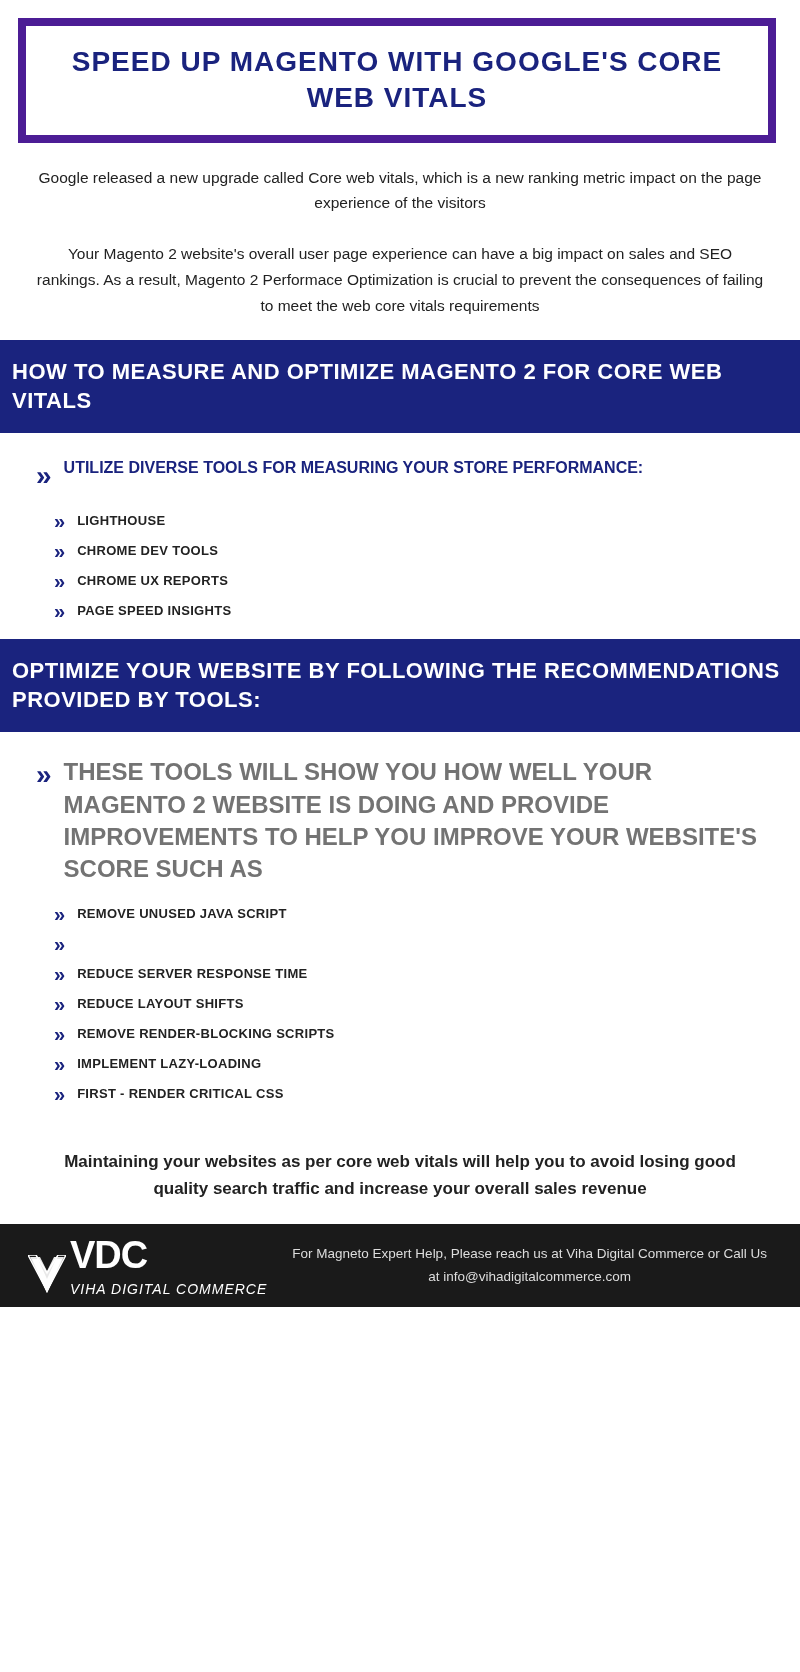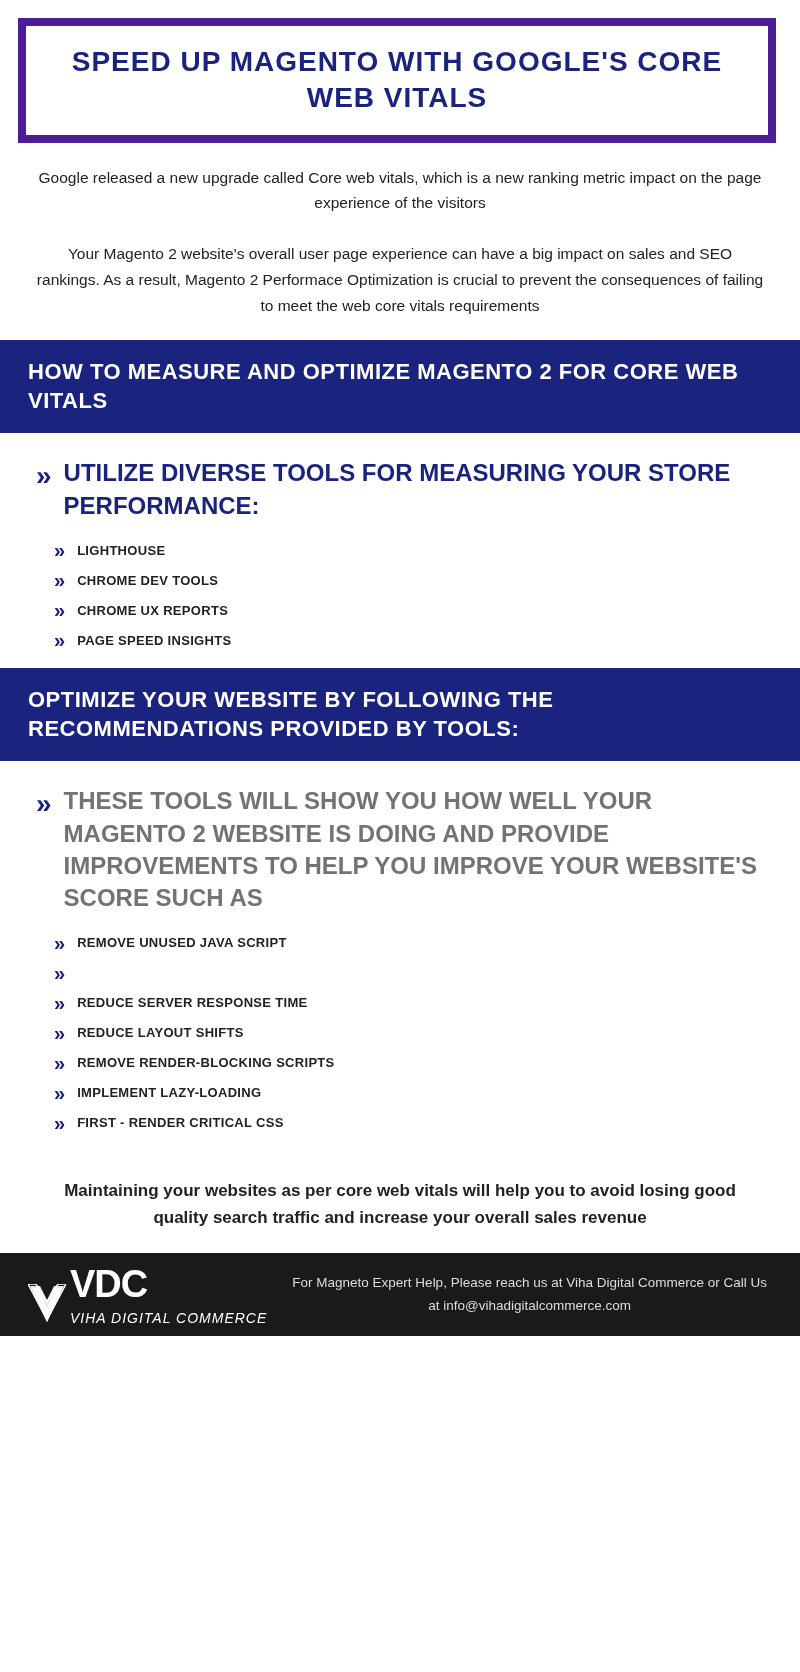--- a/index.html
+++ b/index.html
@@ -32,21 +32,21 @@
       text-align: center;
       color: #222;
       font-size: 15.5px;
       line-height: 1.65;
     }
 
     
     .section-banner {
       background: #1a237e;
       color: #fff;
-      padding: 18px 28px;
+      padding: 18px 12px;
       margin: 0;
     }
     .section-banner-text {
       font-size: 22px;
       font-weight: 900;
       text-transform: uppercase;
       letter-spacing: 0.5px;
       line-height: 1.3;
     }
 
@@ -65,21 +65,21 @@
       color: #1a237e;
       font-size: 28px;
       font-weight: 900;
       margin-right: 12px;
       flex-shrink: 0;
       line-height: 1.2;
       margin-top: 2px;
     }
     .main-bullet-text {
       color: #1a237e;
-      font-size: 24px;
+      font-size: 16px;
       font-weight: 900;
       text-transform: uppercase;
       line-height: 1.35;
     }
 
     
     .sub-list {
       margin-left: 18px;
       margin-bottom: 10px;
     }

